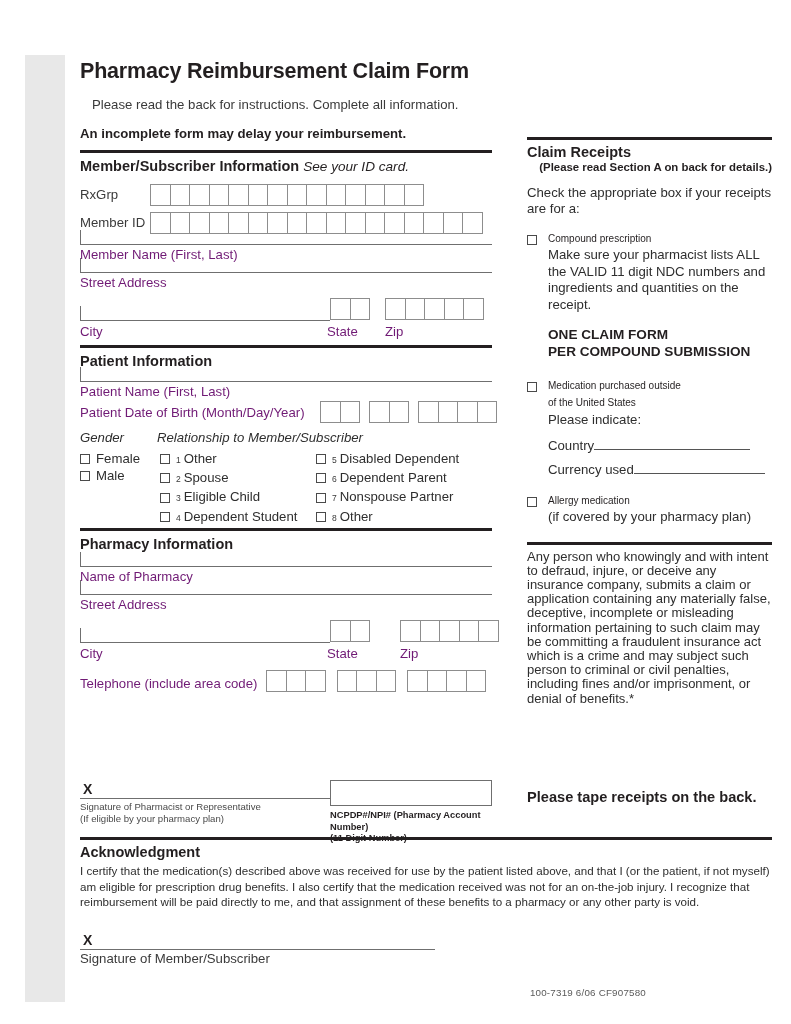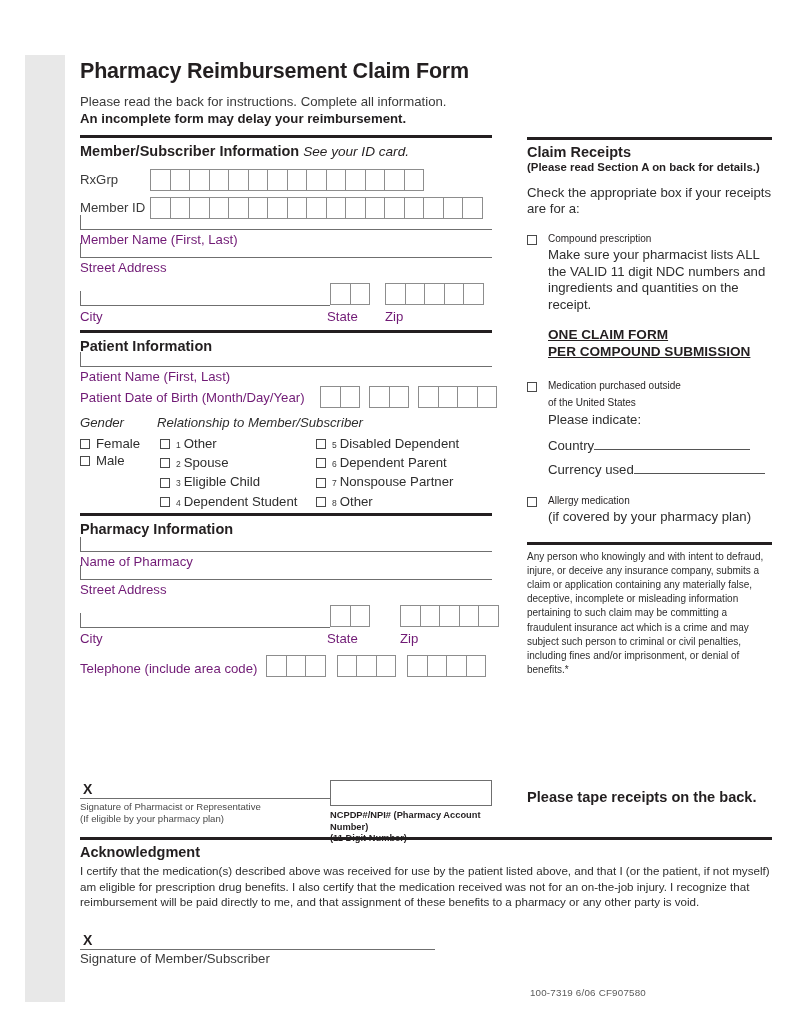--- a/index.html
+++ b/index.html
@@ -30,21 +30,21 @@
   }
   .col-right{
     position:absolute; left:527px; top:137px; width:245px;
   }
 
   
   .form-title{
     font-size:21.5px; font-weight:bold; letter-spacing:-0.2px;
     margin:0 0 9px 0; line-height:1.1;
   }
-  .lead-1{ font-size:13.2px; line-height:1.3; margin:0; color:#3a3a3a;}
+  .lead-1{ font-size:13.2px; line-height:1.3; margin:12px; color:#3a3a3a;}
   .lead-2{ font-size:13.2px; line-height:1.3; margin:0 0 2px 0; font-weight:bold; color:#231f20;}
 
   
   .rule-thick{ height:3px; background:#231f20; margin-top:8px; }
   .rule-thick-r{ height:3px; background:#231f20; }
 
   .sec-head{
     font-size:14.5px; font-weight:bold; margin:4px 0 0 0; line-height:1.25;
   }
   .sec-head .ital{ font-style:italic; font-weight:normal; font-size:13.6px;margin-top:40px;}
@@ -81,33 +81,33 @@
     border:1px solid #4a4a4a; background:#fff;
     vertical-align:middle; margin-right:6px;
   }
   .optrow{ font-size:13.2px; color:#2e2e2e; line-height:17.4px; white-space:nowrap; }
   .optnum{ font-size:8.5px; color:#3a3a3a; margin-right:3px; vertical-align:baseline;}
 
   .ital-lbl{ font-style:italic; font-size:13.2px; color:#2e2e2e; }
 
   
   .rc-title{ font-size:14.5px; font-weight:bold; margin:4px 0 0 0;}
-  .rc-sub{ font-size:11.4px; font-weight:bold; margin:1px 0 0 0;}
+  .rc-sub{ font-size:11.4px; font-weight:bold; margin:1px 0 0 0;text-align:right;}
   .rc-p{ font-size:13.2px; line-height:16.4px; color:#2e2e2e; margin:12px 0 0 0;}
   .rc-opt{
     position:relative; padding-left:21px; margin-top:13px;
   }
   .rc-opt .cb{ position:absolute; left:0; top:4px; margin:0; }
   .rc-opt-bold{ font-size:10px; font-weight:normal; line-height:16.6px;}
   .rc-opt-body{ font-size:13.2px; line-height:16.4px; color:#2e2e2e; }
-  .rc-strong{ font-size:13.6px; font-weight:bold; line-height:16.6px; margin-top:14px; padding-left:21px;text-decoration:underline;}
+  .rc-strong{ font-size:13.6px; font-weight:bold; line-height:16.6px; margin-top:14px; padding-left:21px;}
   .fill-line{
     display:inline-block; border-bottom:1px solid #555; height:12px;
   }
-  .rc-fraud{ font-size:10px; line-height:14.2px; color:#2e2e2e; margin-top:5px; text-align:left;}
+  .rc-fraud{ font-size:13px; line-height:14.2px; color:#2e2e2e; margin-top:5px; text-align:left;}
 
   .tape{
     position:absolute; left:527px; top:789px; width:260px;
     font-size:14.6px; font-weight:bold;
   }
 
   
   .sig-wrap{ position:absolute; left:80px; top:779px; width:412px; }
   .sig-x{ font-size:14px; font-weight:bold; line-height:1; padding:3px 0 2px 3px;}
   .sig-cap{ font-size:9.6px; color:#4a4a4a; line-height:11.6px; }

